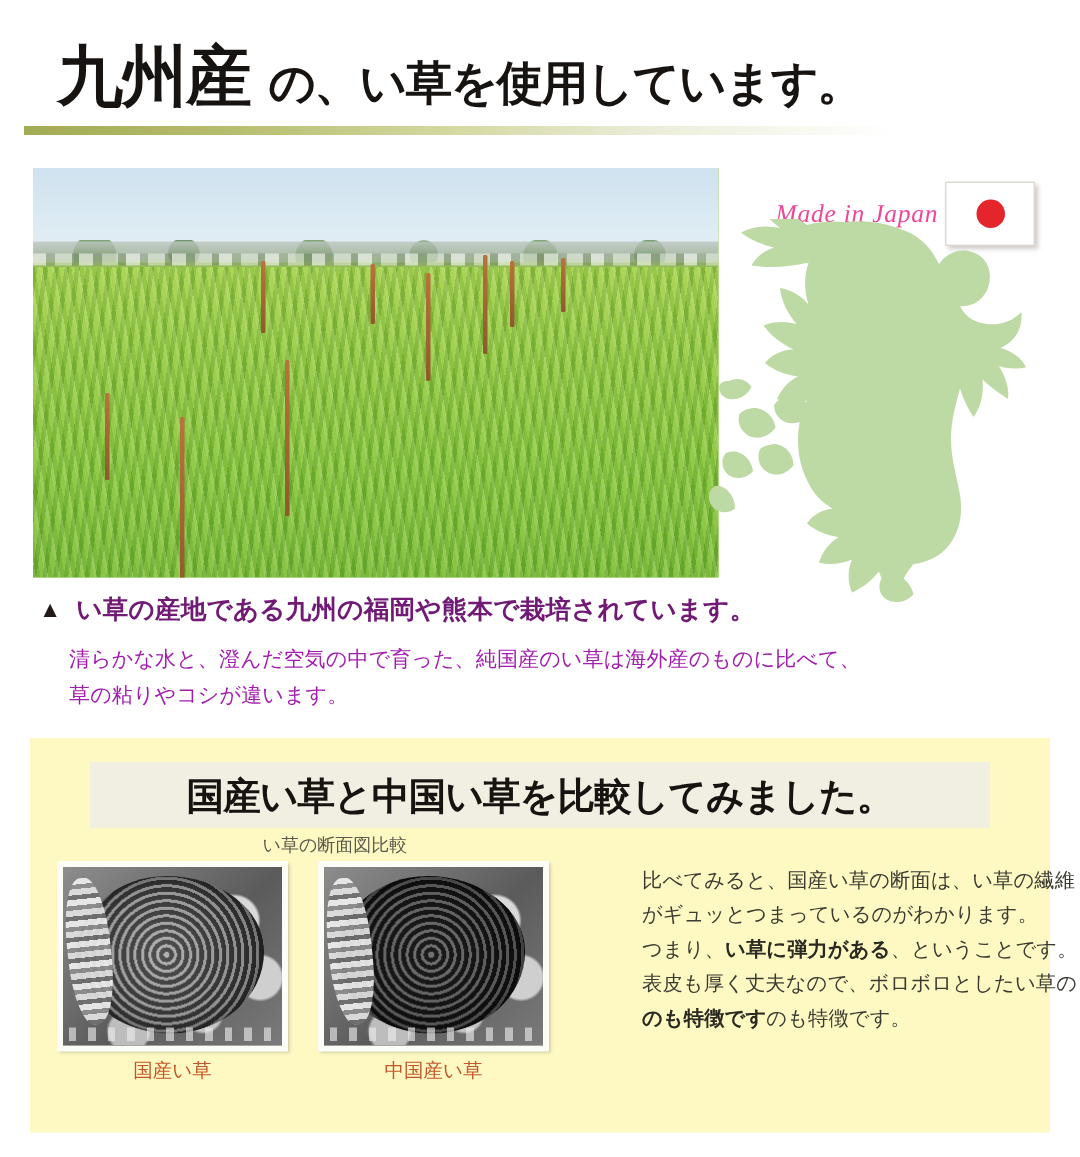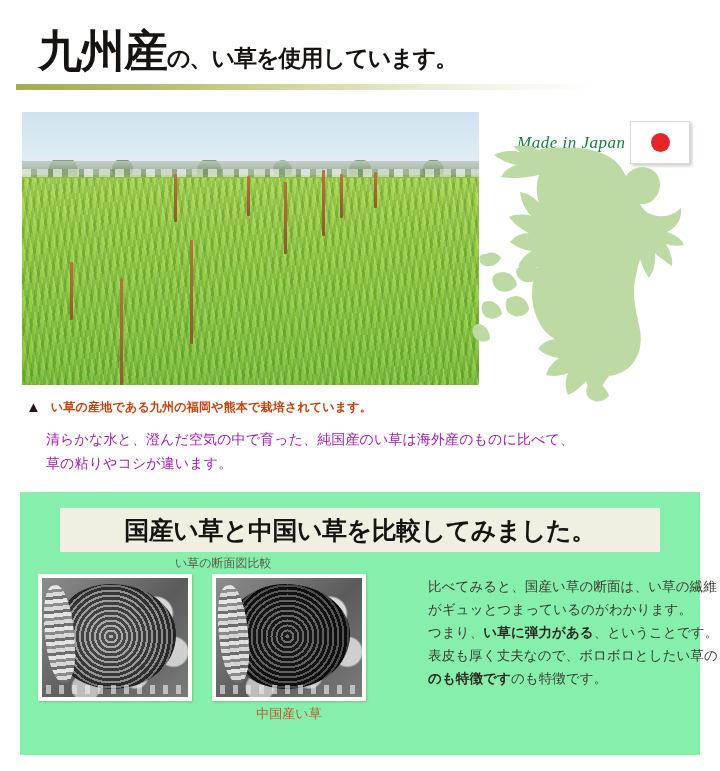--- a/index.html
+++ b/index.html
@@ -25,24 +25,25 @@
     font-family: "Liberation Serif", "DejaVu Serif", serif;
     color: #171311;
   }
   .headline .big {
     font-size: 44px;
     font-weight: 700;
     letter-spacing: -1px;
     vertical-align: baseline;
   }
   .headline .small {
-    font-size: 23px;
+    font-size: 31px;
     font-weight: 700;
     letter-spacing: -1px;
     vertical-align: baseline;
+    margin-left: 12px;
   }
   .rule {
     position: absolute;
     left: 16px;
     top: 84px;
     width: 580px;
     height: 6px;
     background: linear-gradient(to right, #a3ab52 0%, #b5bb6c 22%, #d3d79e 48%, #edefdc 74%, #ffffff 100%);
   }
 
@@ -112,21 +113,21 @@
   }
 
   
   .made-in {
     position: absolute;
     left: 517px;
     top: 133px;
     font-family: "Liberation Serif", "DejaVu Serif", serif;
     font-style: italic;
     font-size: 17px;
-    color: #15803d;
+    color: #ec4899;
     letter-spacing: .5px;
   }
   .flag {
     position: absolute;
     left: 630px;
     top: 121px;
     width: 58px;
     height: 41px;
     background: #ffffff;
     border: 1px solid #ded9d2;
@@ -159,44 +160,44 @@
     display: flex;
     align-items: flex-start;
     gap: 10px;
   }
   .tri {
     font-size: 15px;
     line-height: 22px;
     color: #231815;
   }
   .caption-lead-text {
-    font-size: 12px;
+    font-size: 17px;
     line-height: 22px;
     font-weight: 700;
-    color: #c2410c;
+    color: #701a75;
     letter-spacing: .2px;
   }
   .caption-body {
     position: absolute;
     left: 46px;
     top: 427px;
     font-size: 14px;
     line-height: 24px;
     color: #a21caf;
     letter-spacing: .1px;
   }
 
   
   .panel {
     position: absolute;
     left: 20px;
     top: 492px;
     width: 680px;
     height: 263px;
-    background: #86efac;
+    background: #fef9c3;
   }
   .panel-head {
     position: absolute;
     left: 40px;
     top: 16px;
     width: 600px;
     height: 44px;
     background: #f1efe2;
     display: flex;
     align-items: center;
@@ -398,20 +399,21 @@
   <div class="xsection-label">い草の断面図比較</div>
 
   <div class="micro left">
     <div class="micro-img">
       <div class="mi-bg"></div>
       <div class="mi-ring"></div>
       <div class="mi-rind"></div>
       <div class="mi-scale"></div>
     </div>
   </div>
+  <div class="micro-caption left">国産い草</div>
 
   <div class="micro right">
     <div class="micro-img">
       <div class="mi-bg"></div>
       <div class="mi-ring dark"></div>
       <div class="mi-rind"></div>
       <div class="mi-scale"></div>
     </div>
   </div>
   <div class="micro-caption right">中国産い草</div>

